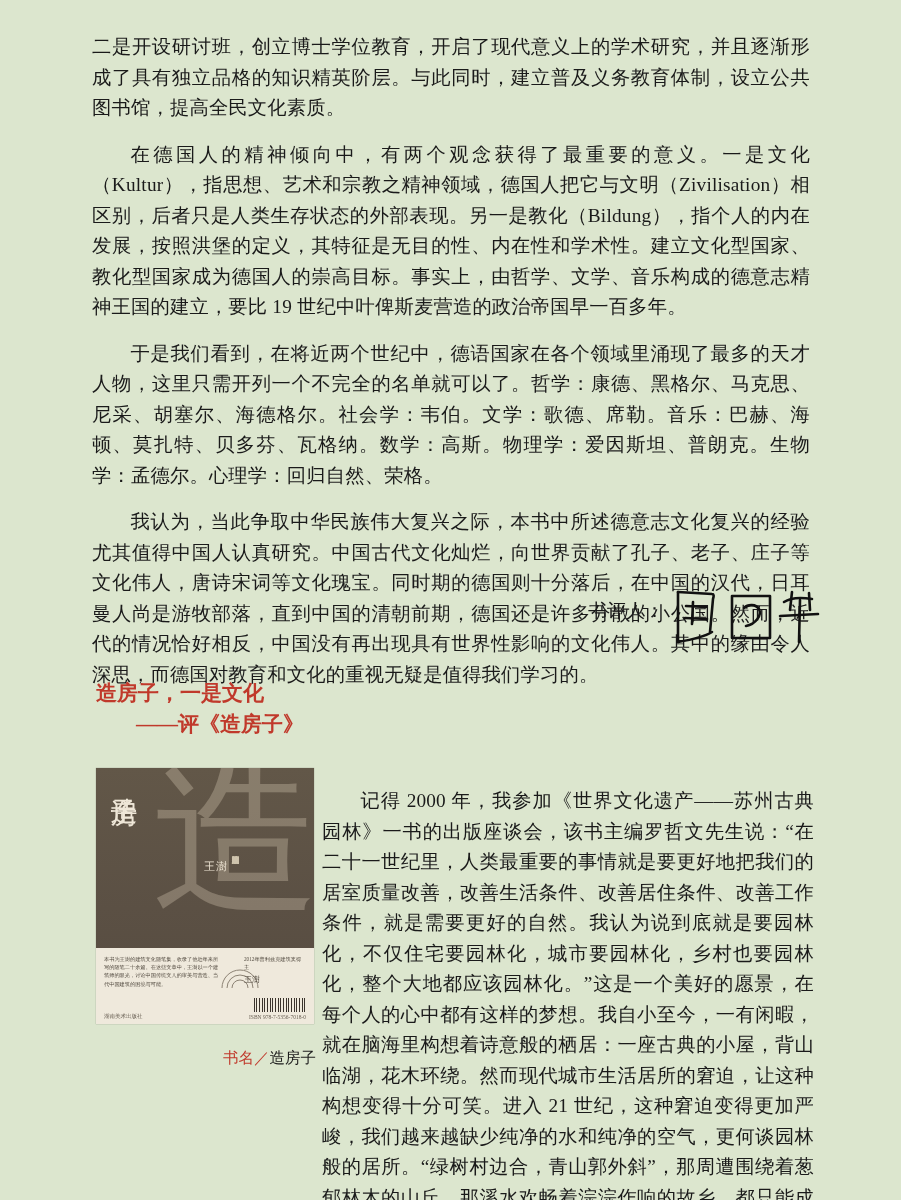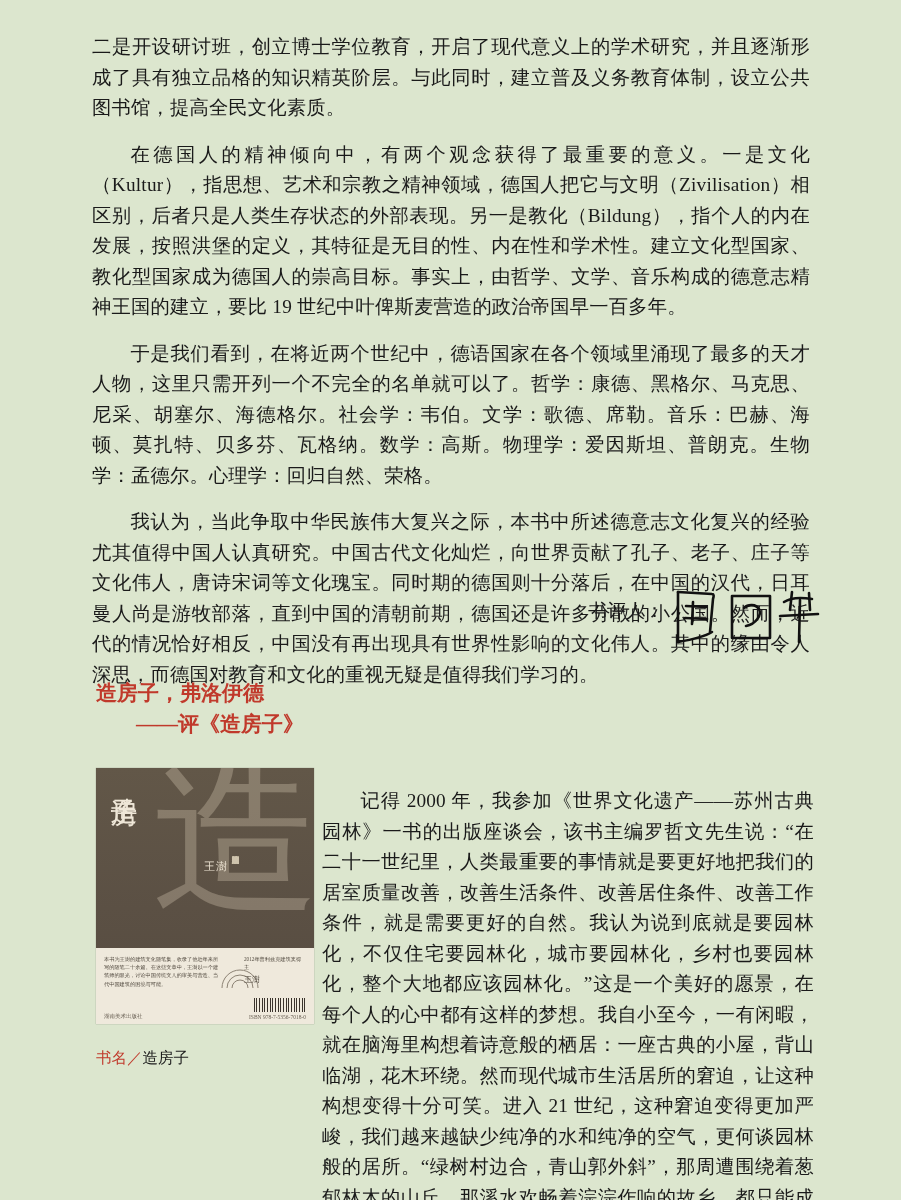--- a/index.html
+++ b/index.html
@@ -193,20 +193,21 @@
     background: repeating-linear-gradient(90deg,
       #3a332c 0 1px, transparent 1px 2px, #3a332c 2px 3px, transparent 3px 5px,
       #3a332c 5px 6px, transparent 6px 8px);
   }
   
   .meta {
     position: absolute;
     left: 96px;
     top: 1044px;
     width: 220px;
+    text-align: right;
   }
   .meta-row {
     font-size: 15.5px;
     line-height: 27px;
     color: #1a1a1a;
     white-space: nowrap;
   }
   .meta-row .k {
     color: #c0392b;
   }
@@ -259,21 +260,21 @@
           <path d="M126 12 L124 30"></path>
           <path d="M143 13 L144 30"></path>
           <path d="M114 36 L152 34"></path>
           <path d="M134 20 L133 62"></path>
         </g>
       </svg>
     </span>
   </div>
 
   <div class="sec-title">
-    <span>造房子，弗洛伊德</span>
+    <span>造房子，一是文化</span>
     <span class="line2">——评《造房子》</span>
   </div>
 
   <div class="cover">
     <div class="cover-inner">
       <div class="cover-bigchar">造</div>
       <div class="cover-title">造房子</div>
       <div class="cover-sub">中国美术学院建筑艺术学院院长王澍的建筑随笔</div>
       <div class="cover-author">王澍</div>
       <div class="cover-band">

